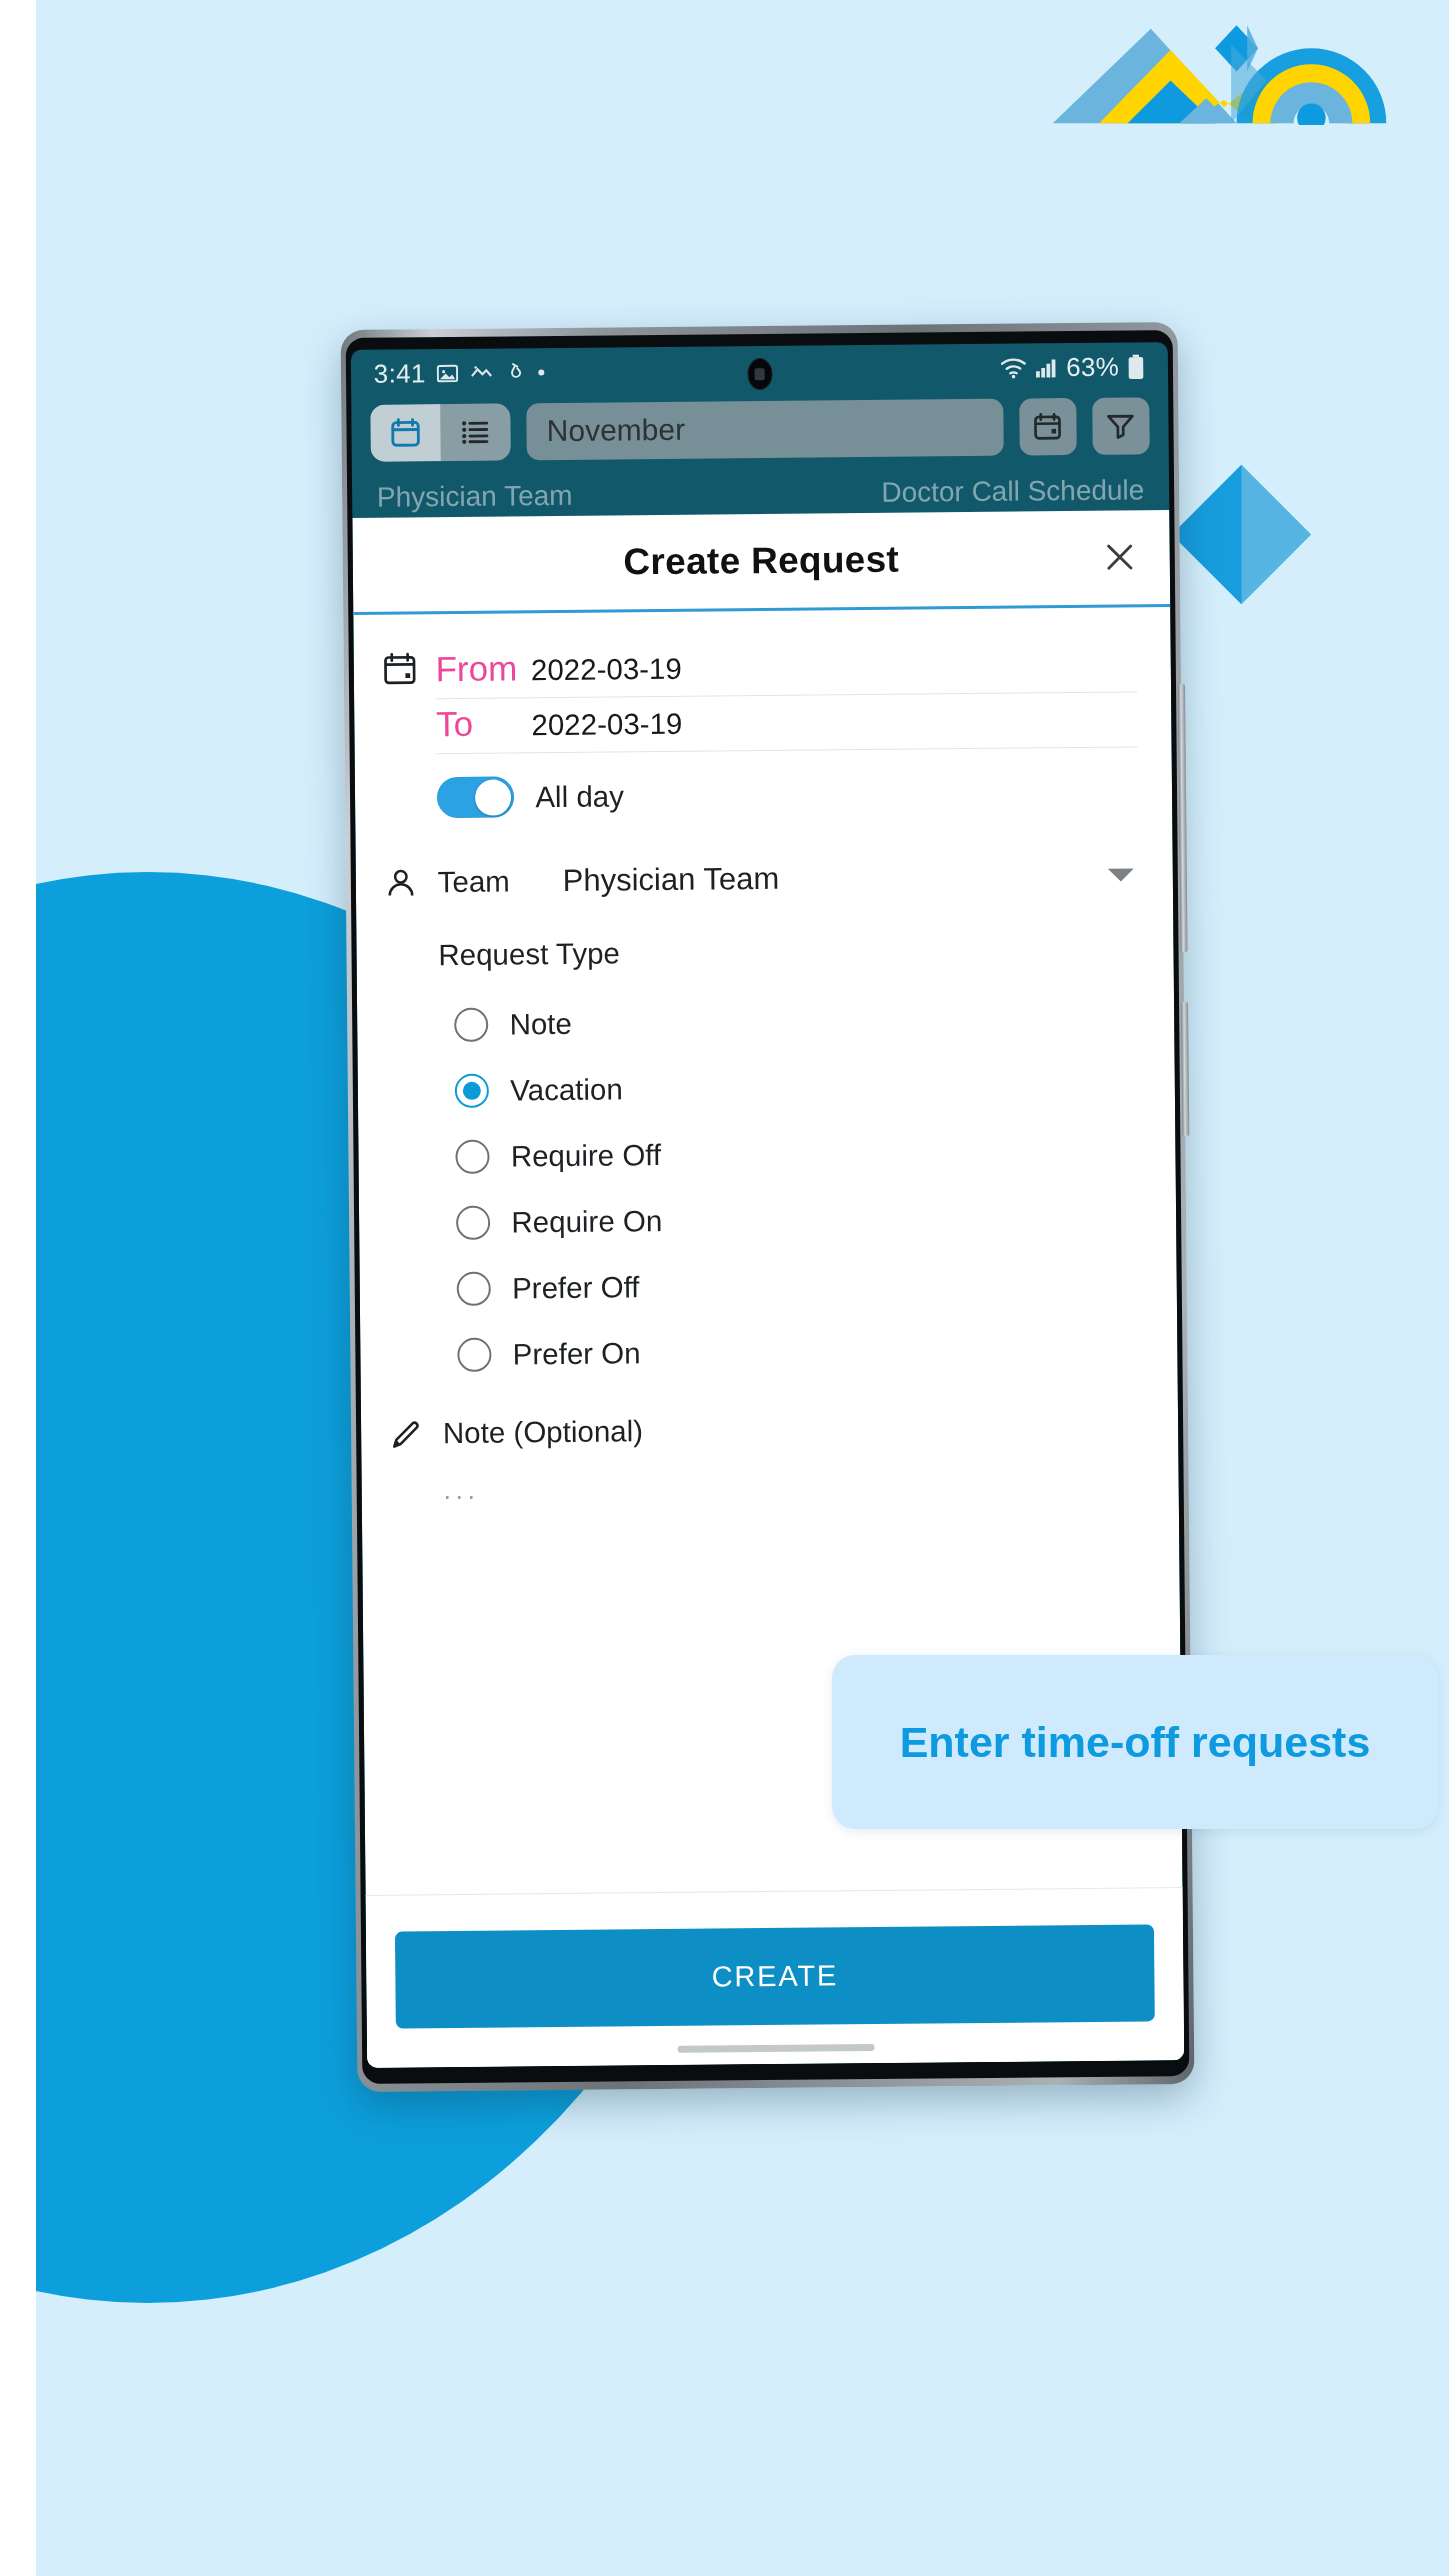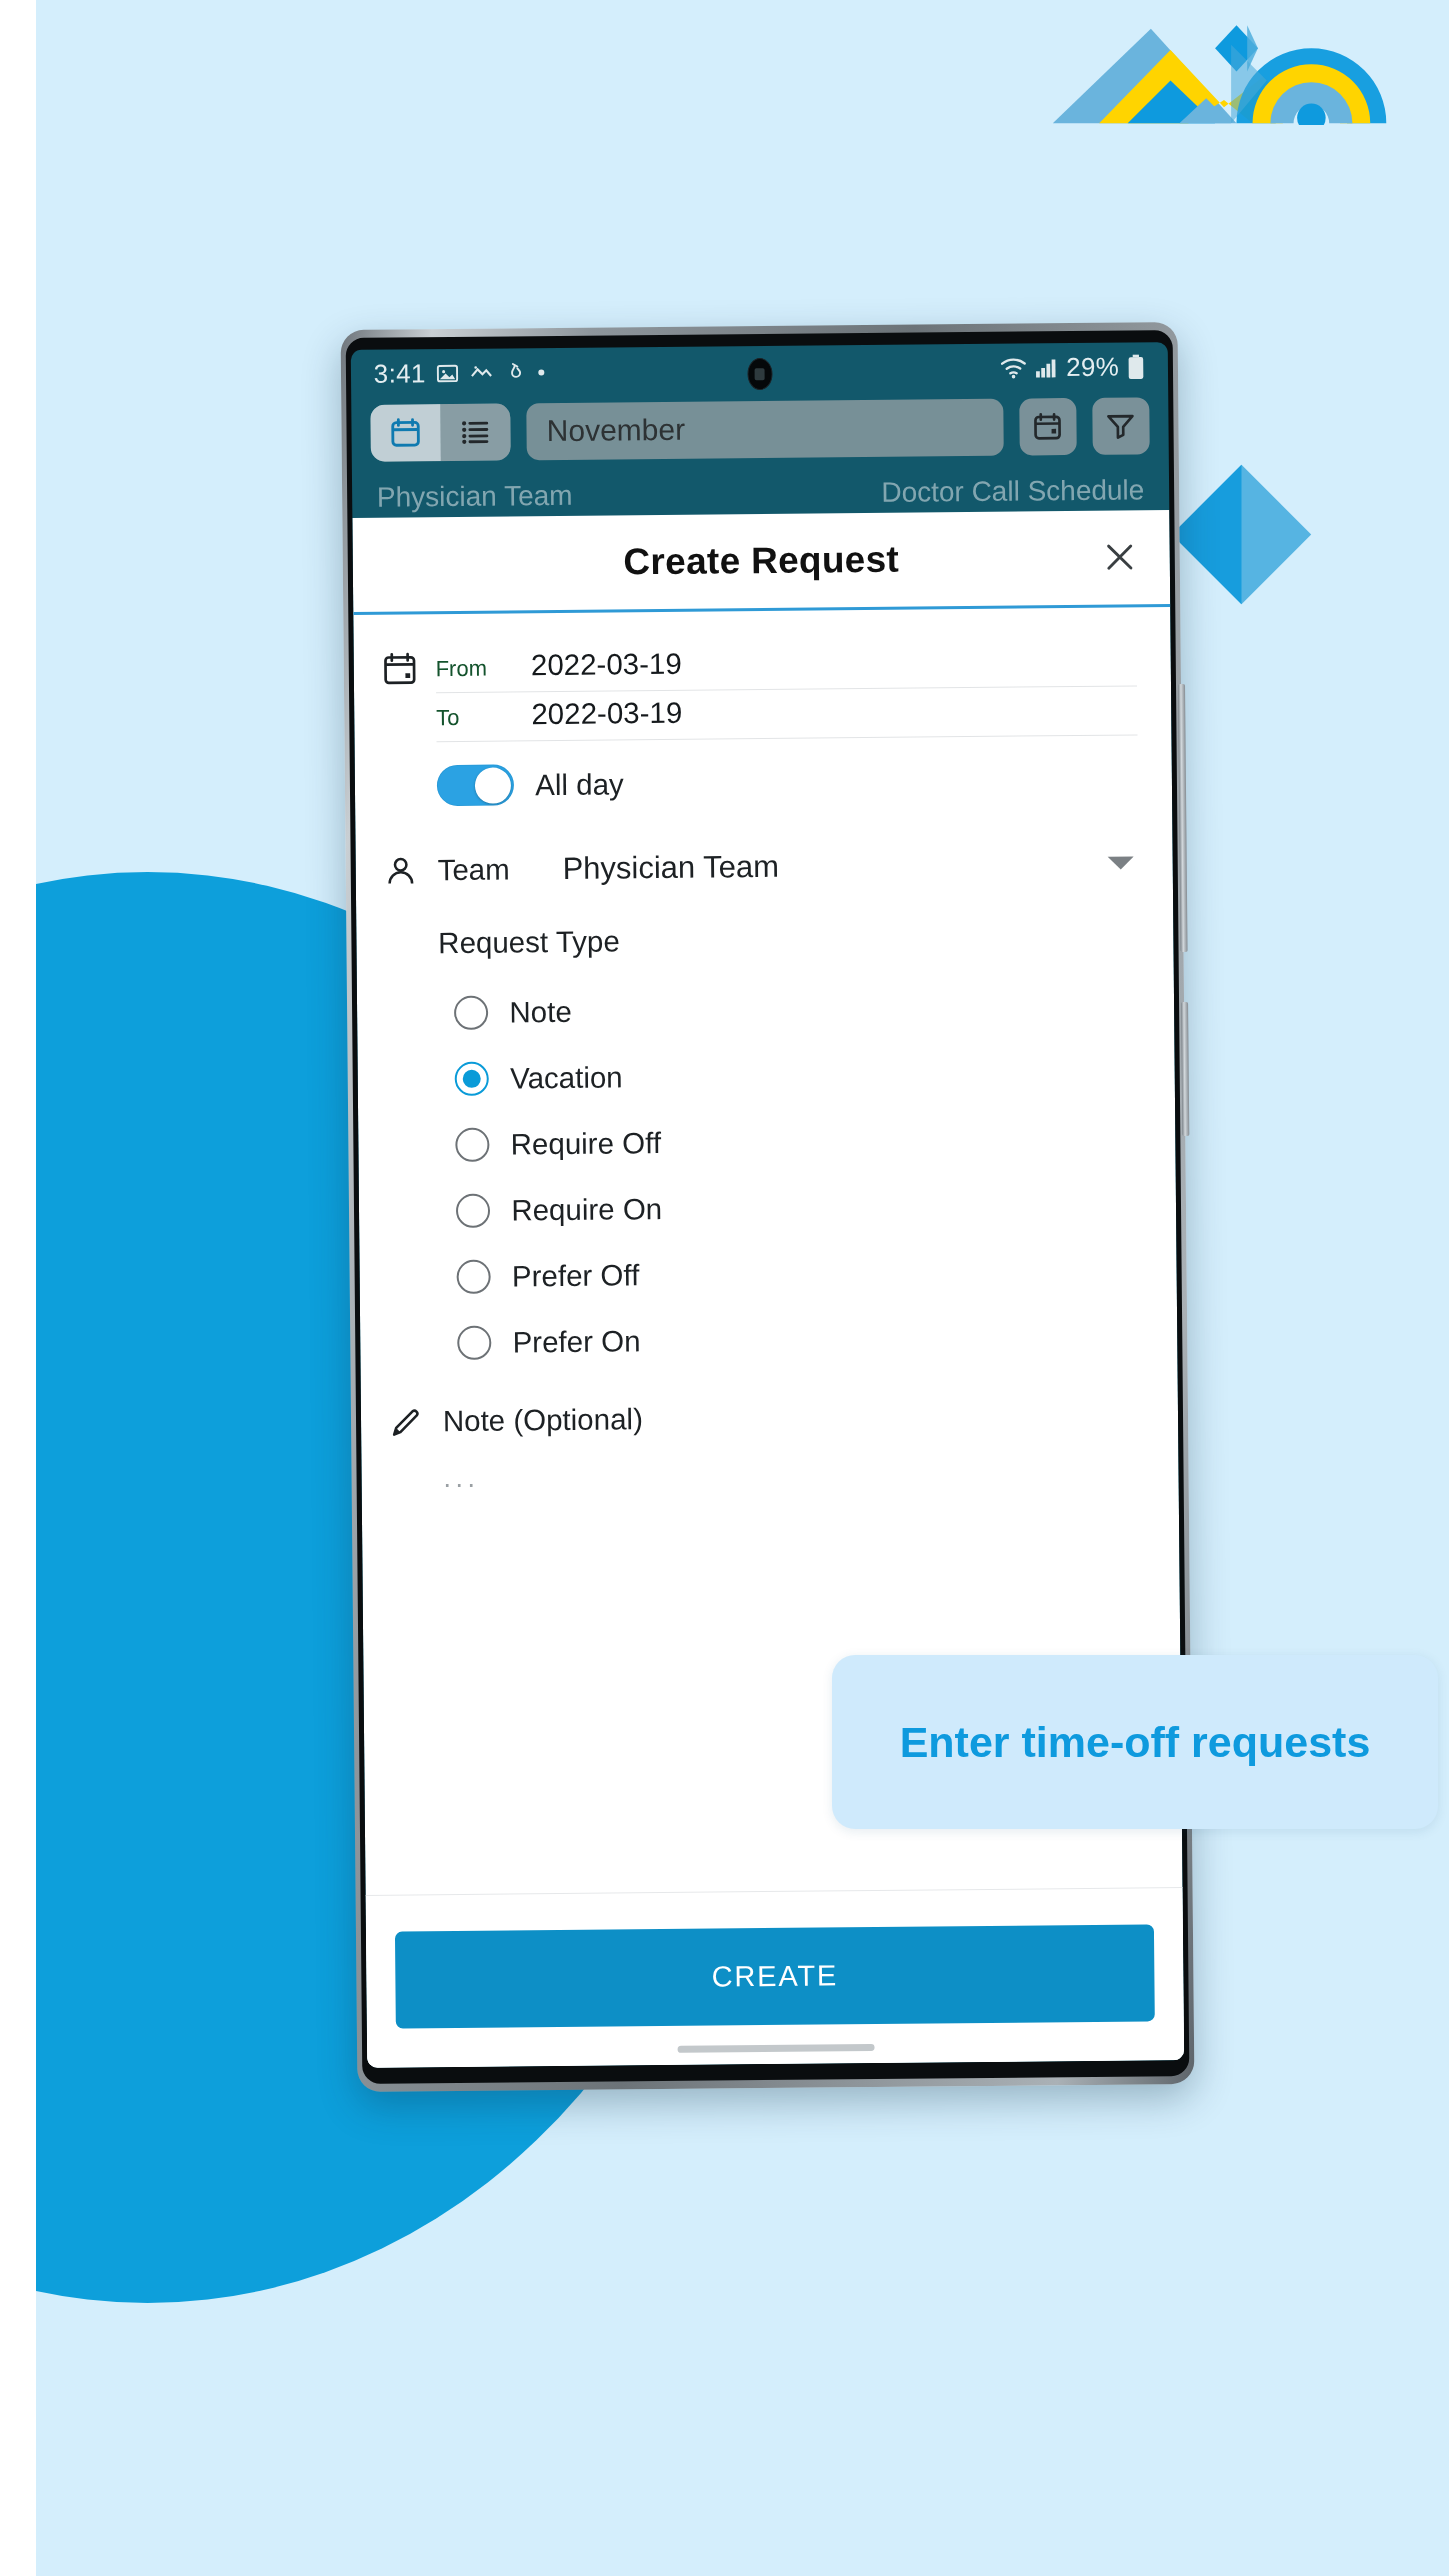--- a/index.html
+++ b/index.html
@@ -126,21 +126,21 @@
   .row { display: flex; align-items: flex-start; padding: 0 27px; }
   .row-icon { width: 55px; flex: 0 0 55px; padding-top: 5.4px; }
   .row-main { flex: 1; }
 
   .date-line {
     display: flex; align-items: baseline; gap: 14.3px;
     padding: 5.4px 0 9px 0;
     border-bottom: 1.8px solid #e2e4e6;
     margin-right: 7.2px;
   }
-  .date-label { width: 81px; font-size: 22px; color: #14532d; }
+  .date-label { width: 81px; font-size: 35px; color: #ec4899; }
   .date-value { font-size: 29.5px; color: #15191c; }
 
   .allday-row { display:flex; align-items:center; gap: 21.5px; margin-top: 23px; }
   .switch {
     width: 77px; height: 41px; border-radius: 20.6px; background: #2ba2e3;
     position: relative; flex: 0 0 77px;
     box-shadow: inset 0 0 0 0.9px rgba(0,0,0,.05);
   }
   .switch .knob {
     position: absolute; right: 2.7px; top: 2.7px; width: 36px; height: 36px;
@@ -268,21 +268,21 @@
             <path d="M6 10.5 A10.5 10.5 0 0 1 18 10.5" fill="none" stroke="#dfe9ec" stroke-width="2.1" stroke-linecap="round"></path>
             <path d="M9.2 14.6 A5.6 5.6 0 0 1 14.8 14.6" fill="none" stroke="#dfe9ec" stroke-width="2.1" stroke-linecap="round"></path>
             <circle cx="12" cy="17.6" r="1.6" fill="#dfe9ec"></circle>
           </svg>
           <svg width="23" height="21.5" viewBox="0 0 22 20">
             <rect x="1" y="13" width="3.6" height="6" fill="#dfe9ec"></rect>
             <rect x="6" y="10" width="3.6" height="9" fill="#dfe9ec"></rect>
             <rect x="11" y="6" width="3.6" height="13" fill="#dfe9ec"></rect>
             <rect x="16" y="2" width="3.6" height="17" fill="#dfe9ec"></rect>
           </svg>
-          <span>29%</span>
+          <span>63%</span>
           <svg width="18" height="25" viewBox="0 0 16 24">
             <rect x="5" y="0" width="6" height="2.6" fill="#dfe9ec"></rect>
             <rect x="1" y="2.6" width="14" height="21" rx="2" fill="#dfe9ec"></rect>
           </svg>
         </div>
       </div>
       <div class="punch-hole"></div>
 
       <div class="app-toolbar">
         <div class="seg">

